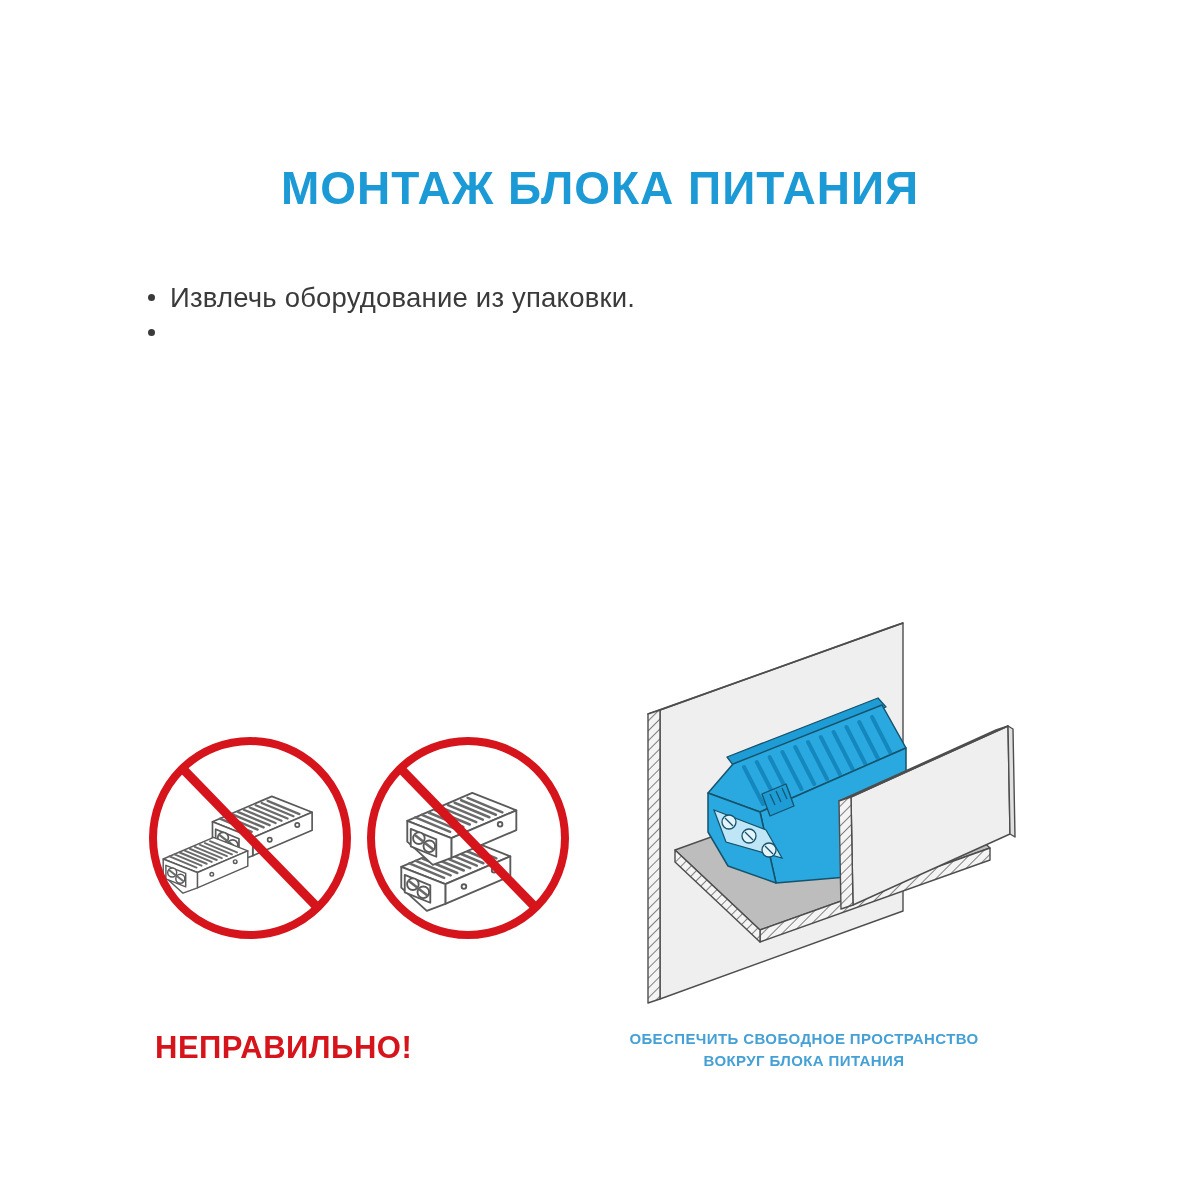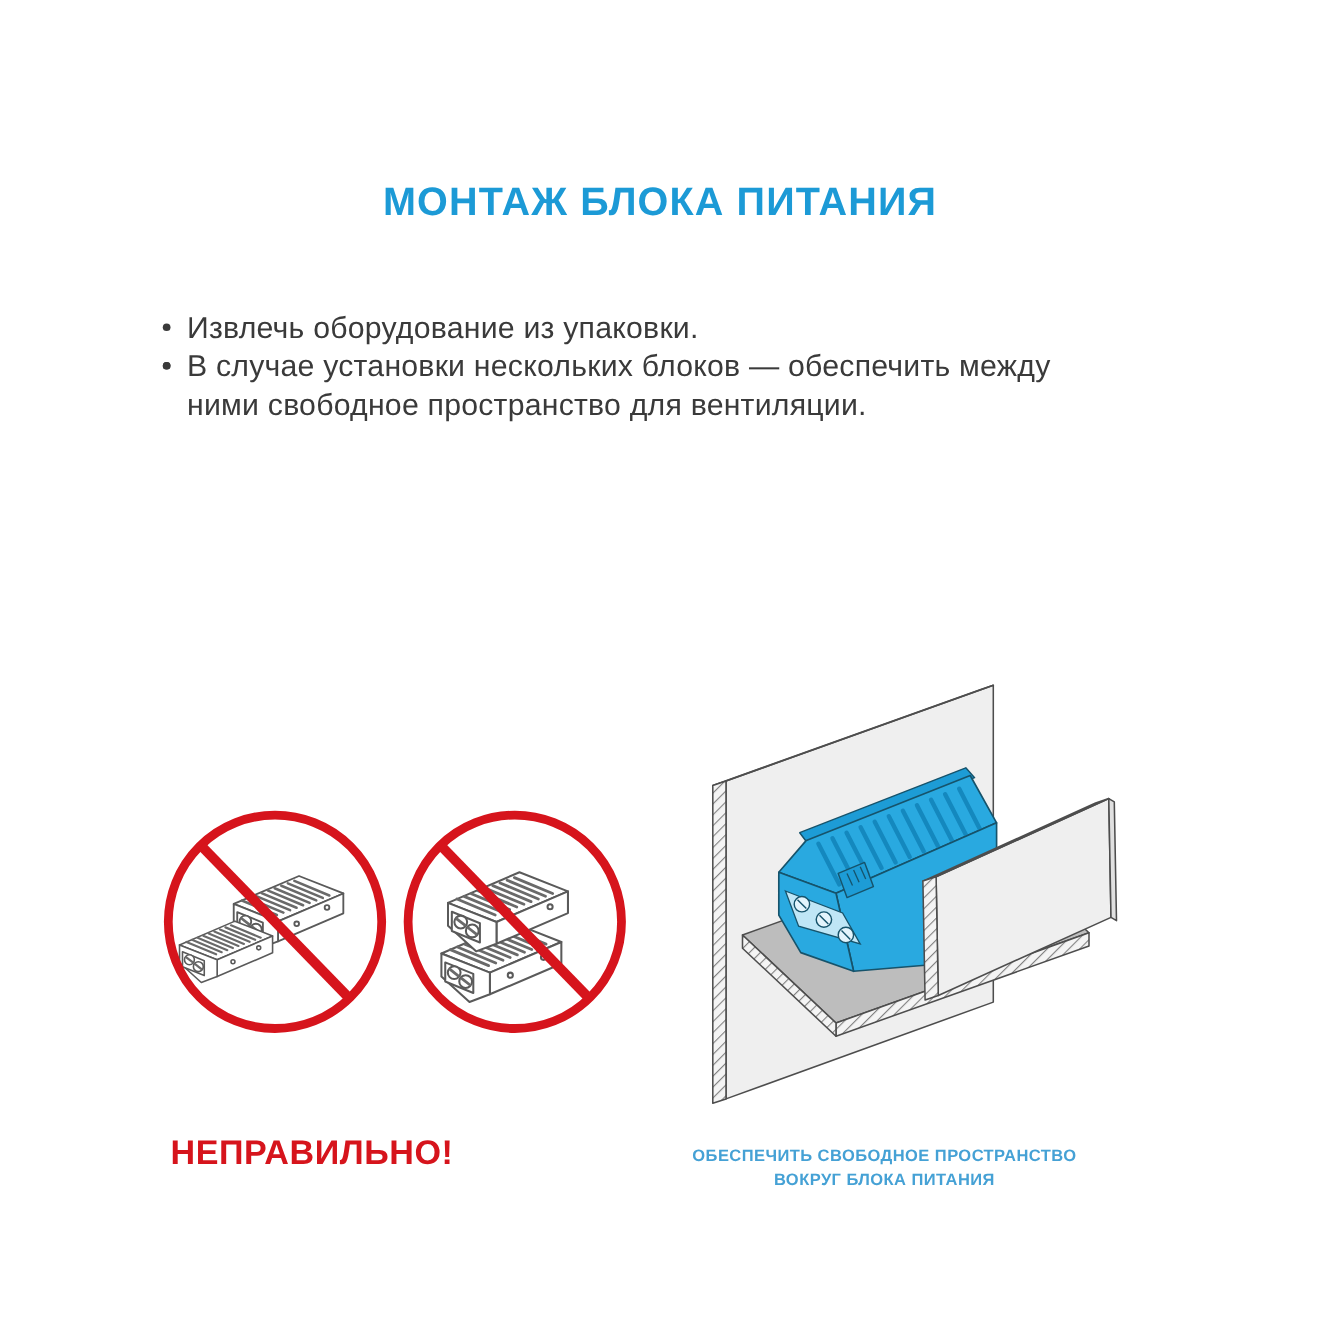--- a/index.html
+++ b/index.html
@@ -2,37 +2,37 @@
 <html style="--title-blue: #1C9AD6; --caption-blue: #45A1D5; --warning-red: #D6141C; --psu-blue: #29A9E0; --panel-gray: #EFEFEF; --shelf-gray: #BDBDBD; --text-dark: #3A3A3A;"><head>
 <meta charset="utf-8">
 <style>
   html,body{margin:0;padding:0;}
   body{
     width:1200px;height:1200px;position:relative;background:#FFFFFF;
     font-family:"Liberation Sans", sans-serif;overflow:hidden;
   }
   .title{
     position:absolute;top:161px;left:0;width:1200px;text-align:center;
-    font-size:36px;font-weight:800;letter-spacing:1px;color:var(--title-blue);
+    font-size:46px;font-weight:800;letter-spacing:1px;color:var(--title-blue);
     line-height:1.2;white-space:nowrap;
   }
   .instructions{
     position:absolute;left:146px;top:280px;width:1000px;
     list-style:none;margin:0;padding:0;
   }
   .instructions li{
     position:relative;padding-left:24px;margin:0;
     font-size:27.5px;line-height:35px;letter-spacing:0.2px;
     color:var(--text-dark);
   }
   .instructions li .dot{
     position:absolute;left:2px;top:14px;width:7px;height:7px;border-radius:50%;
     background:var(--text-dark);
   }
-  .pre{white-space:pre-line;margin-top:12px;}
+  .pre{white-space:pre-line;}
   .figure{position:absolute;}
   #fig-forbidden-1{left:140px;top:728px;width:220px;height:220px;}
   #fig-forbidden-2{left:358px;top:728px;width:220px;height:220px;}
   #fig-correct{left:610px;top:600px;width:470px;height:440px;}
   .wrong-label{
     position:absolute;left:155px;top:1029px;width:400px;text-align:left;
     font-size:31px;font-weight:800;letter-spacing:0.5px;color:var(--warning-red);
     line-height:38px;white-space:nowrap;
   }
   .free-space-caption{
@@ -87,25 +87,20 @@
 
 <div class="title">МОНТАЖ БЛОКА ПИТАНИЯ</div>
 
 <ul class="instructions">
   <li>
     <span class="dot"></span>
     <span class="pre">Извлечь оборудование из упаковки.</span>
   </li>
   <li>
     <span class="dot"></span>
-  </li>
-  <li>
-    <span class="dot"></span>
-    <span class="pre">В случае установки нескольких блоков — обеспечить между
-ними свободное пространство для вентиляции.</span>
   </li>
 </ul>
 
 <svg id="fig-forbidden-1" class="figure" viewBox="0 0 220 220">
   <use href="#minipsu" transform="translate(64,62) scale(1.06)"></use>
   <use href="#minipsu" transform="translate(16,104) scale(0.9)"></use>
   <circle class="ban" cx="110" cy="110" r="97" stroke-width="8"></circle>
   <line class="ban" x1="43" y1="41" x2="178" y2="180" stroke-width="9"></line>
 </svg>
 

